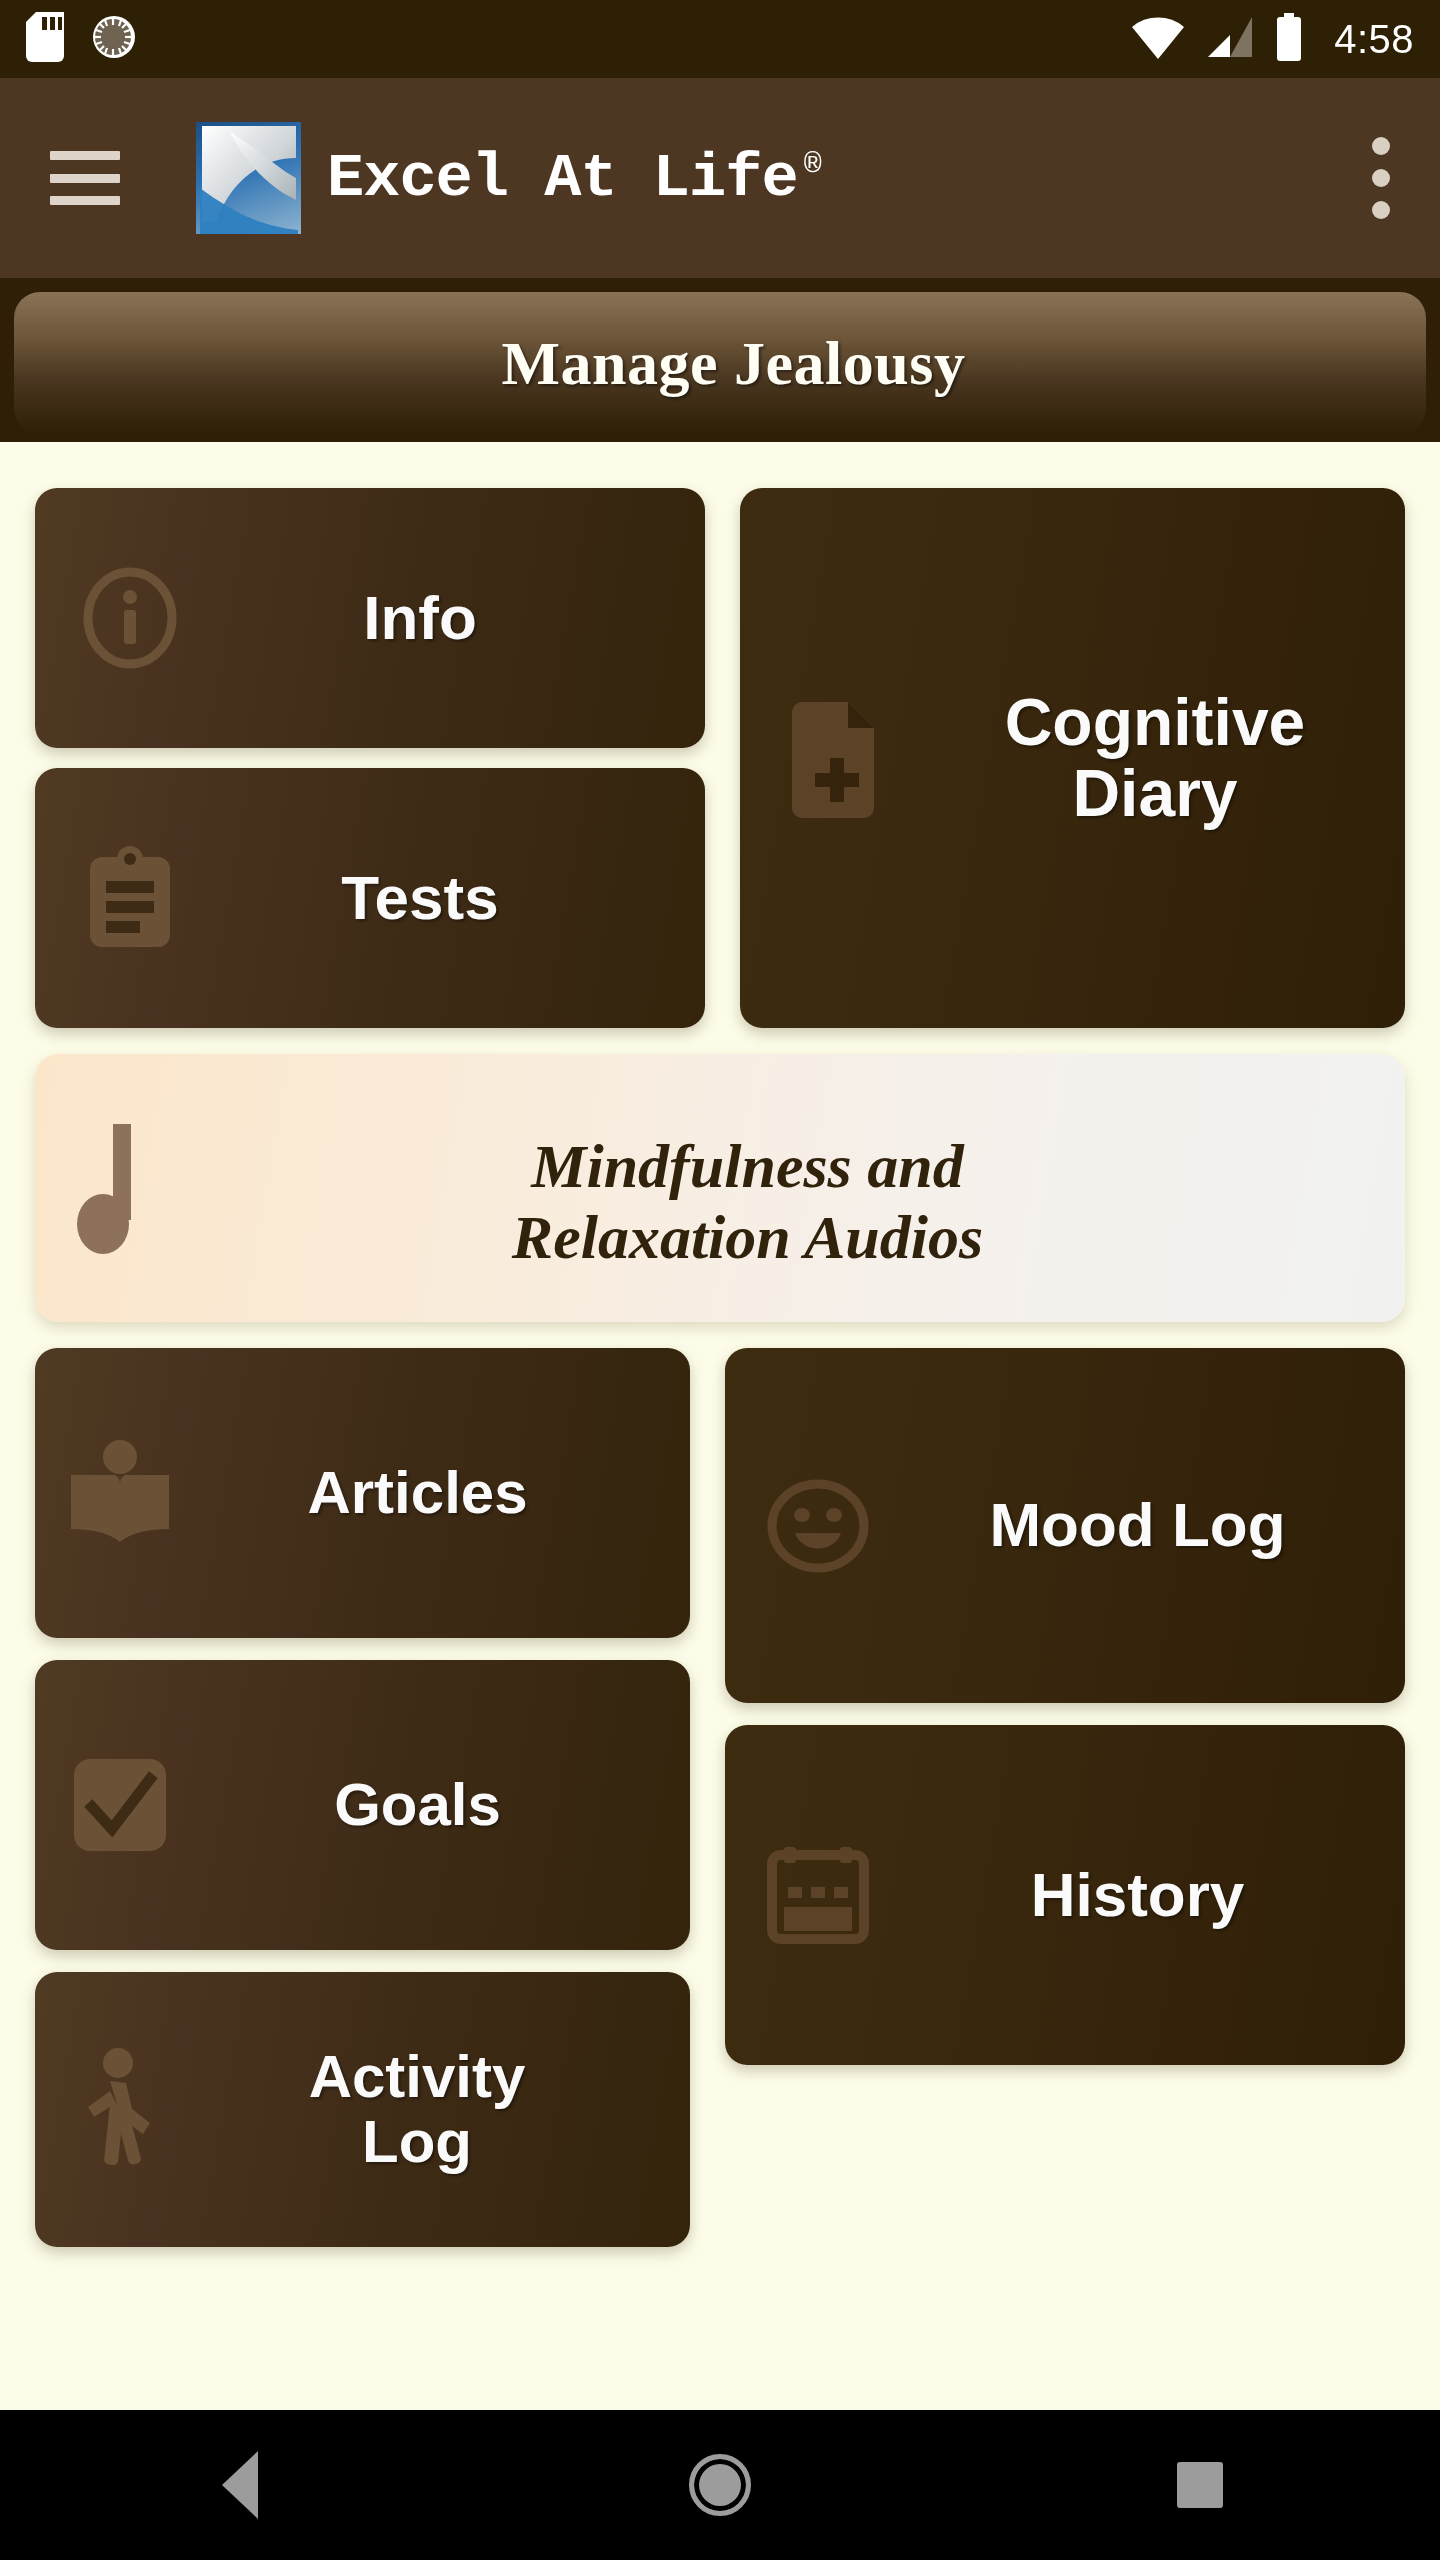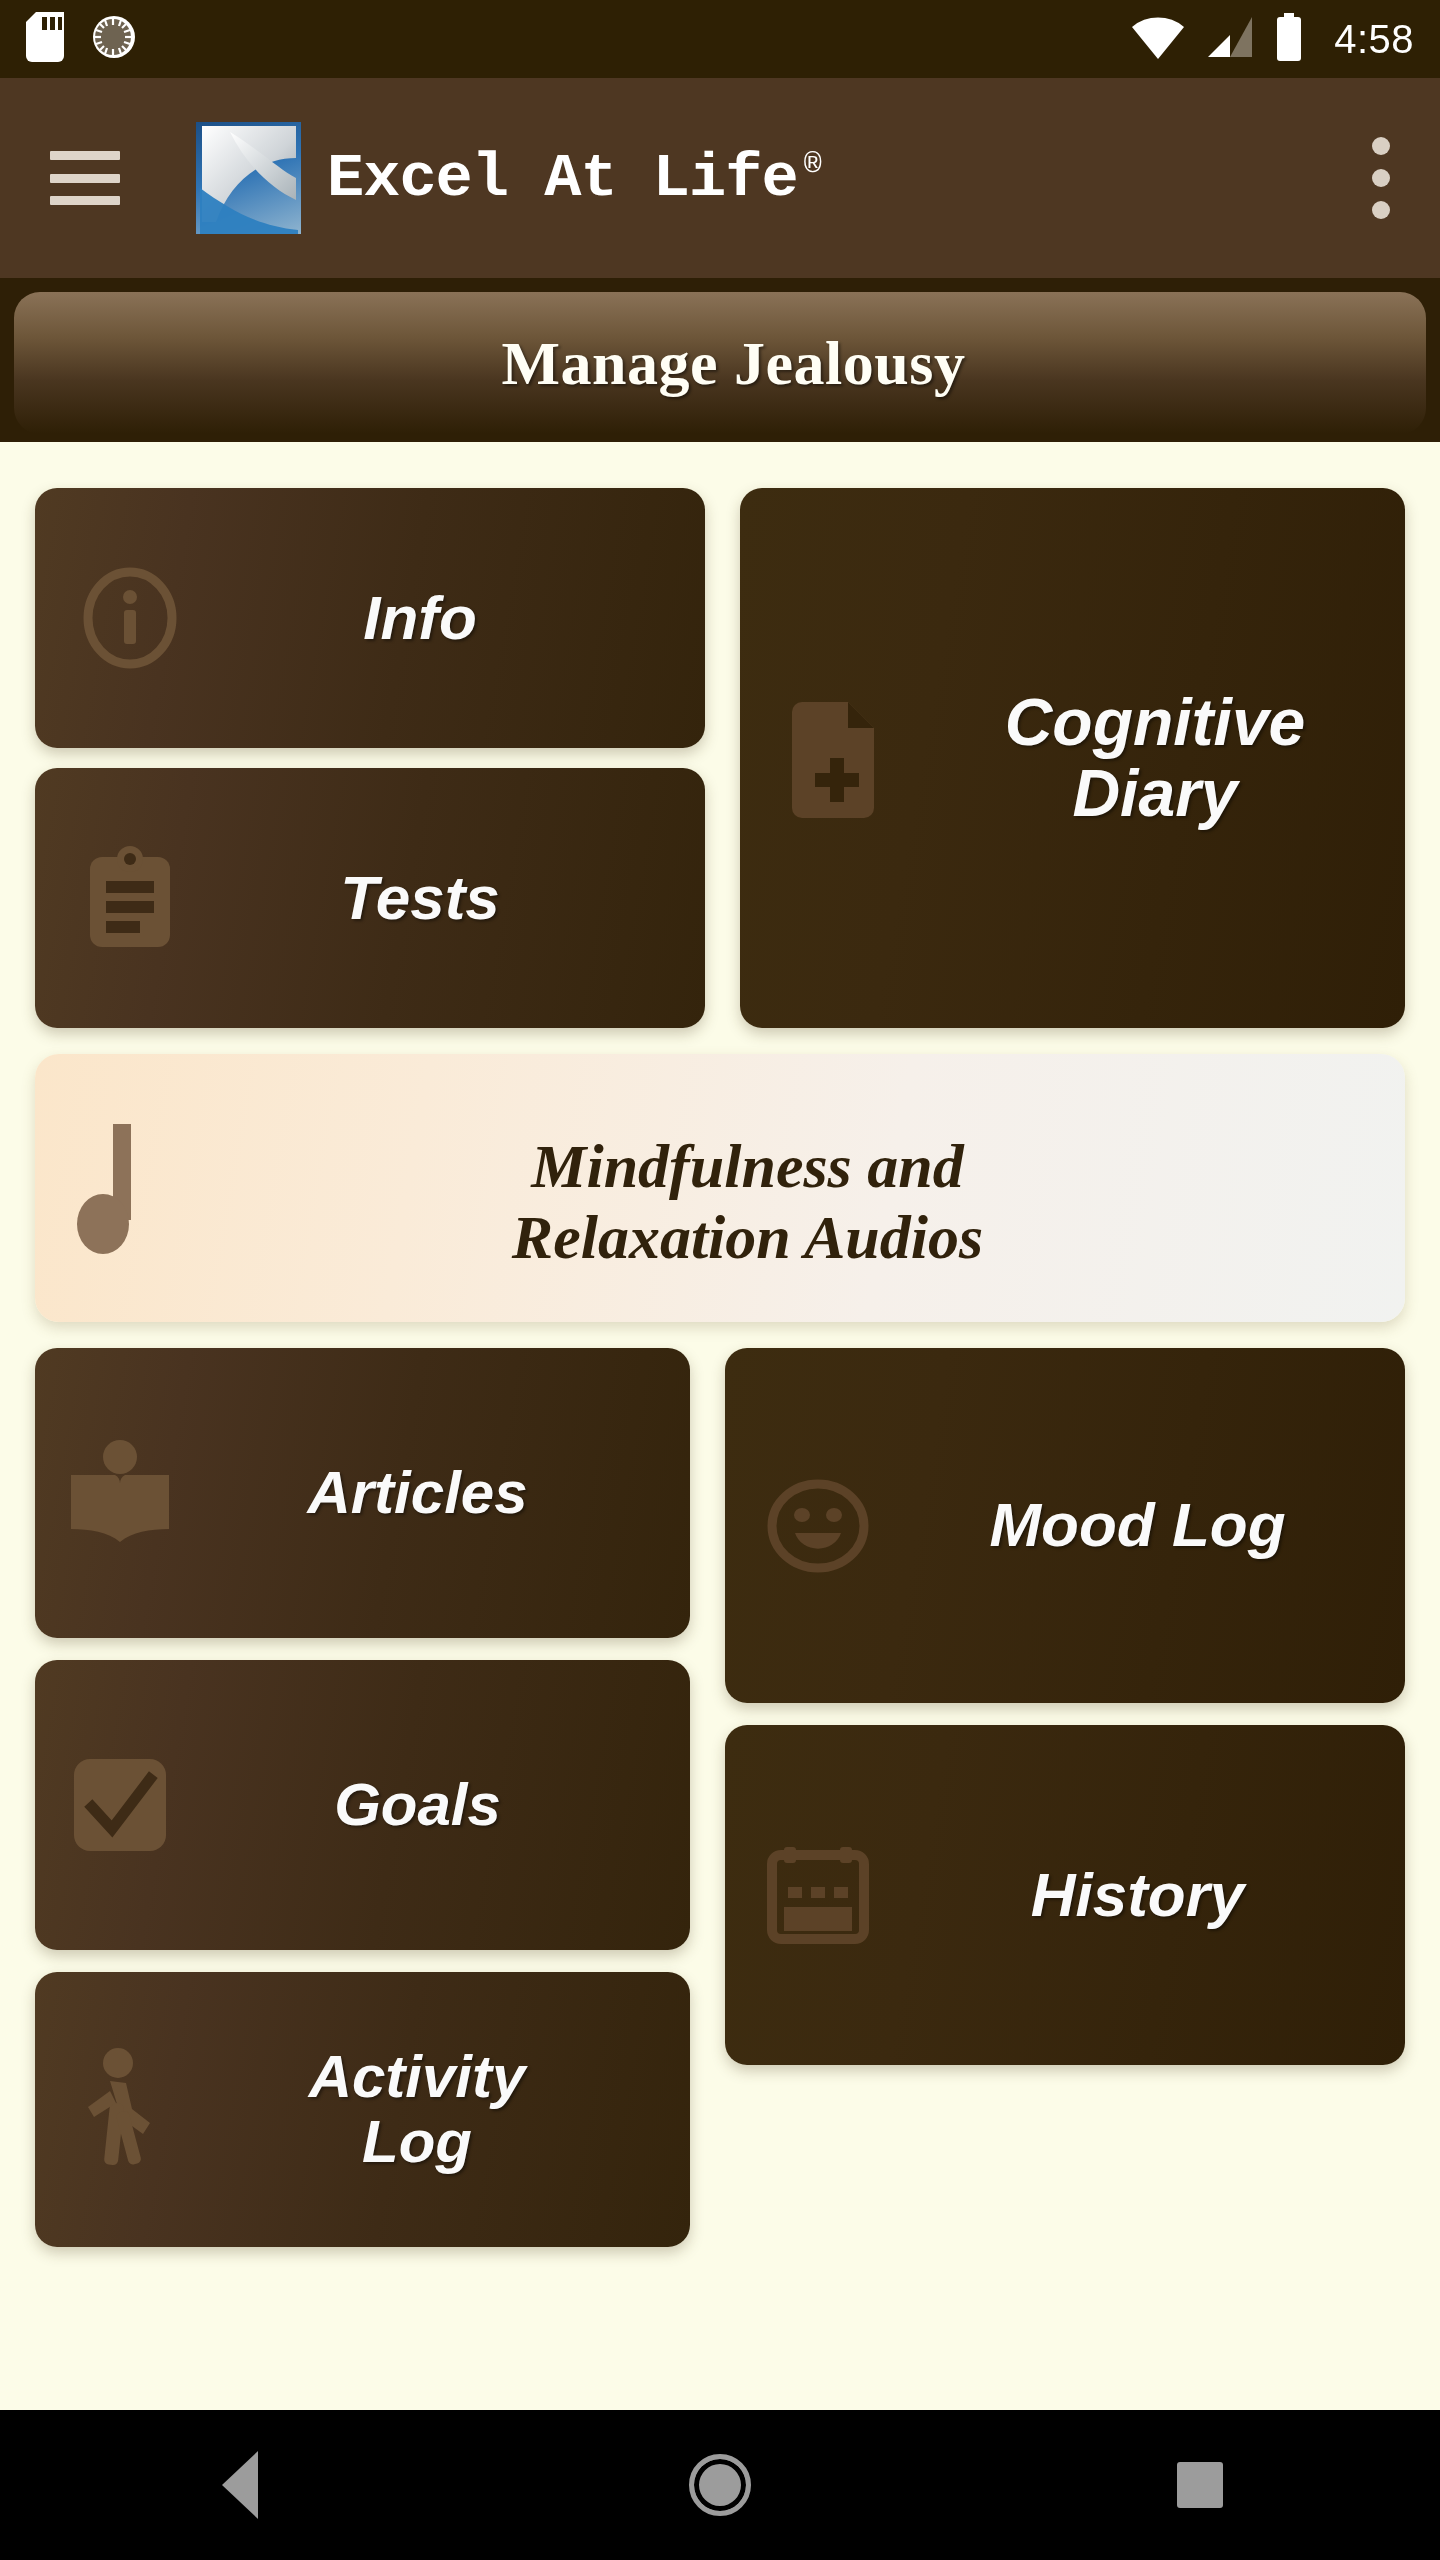--- a/index.html
+++ b/index.html
@@ -69,21 +69,21 @@
     display:flex; align-items:center;
     box-shadow:0 6px 14px rgba(70,55,25,.25);
     cursor:pointer; overflow:hidden;
   }
   .card.dark{ background:linear-gradient(100deg,#503A22 0%, #493320 22%, #3E2B16 55%, #34240C 100%); }
   .card.darker{ background:linear-gradient(100deg,#3D2C10 0%, #3B290F 30%, #35240B 65%, #2F1F07 100%); }
   .card .ico{ flex:0 0 auto; display:flex; align-items:center; justify-content:center; }
   .card .lbl{
     flex:1; text-align:center; color:#FAFAFA; font-weight:bold;
     font-family:"Liberation Sans", sans-serif;
-    text-shadow:2px 2px 3px rgba(0,0,0,.4); line-height:1.08;font-style:italic;
+    text-shadow:2px 2px 3px rgba(0,0,0,.4); line-height:1.08;
   }
 
   
   #card-info   { left:35px;  top:46px;   width:670px; height:260px; }
   #card-tests  { left:35px;  top:326px;  width:670px; height:260px; }
   #card-diary  { left:740px; top:46px;   width:665px; height:540px; }
   #card-audio  { left:35px;  top:612px;  width:1370px; height:268px;
                  background:linear-gradient(100deg,#FBE6CA 0%, #FAEBD8 28%, #F6F0EA 62%, #F1F2F0 100%);
                  border-radius:24px; box-shadow:0 6px 14px rgba(120,100,60,.22); }
   #card-articles{ left:35px;  top:906px;  width:655px; height:290px; }

